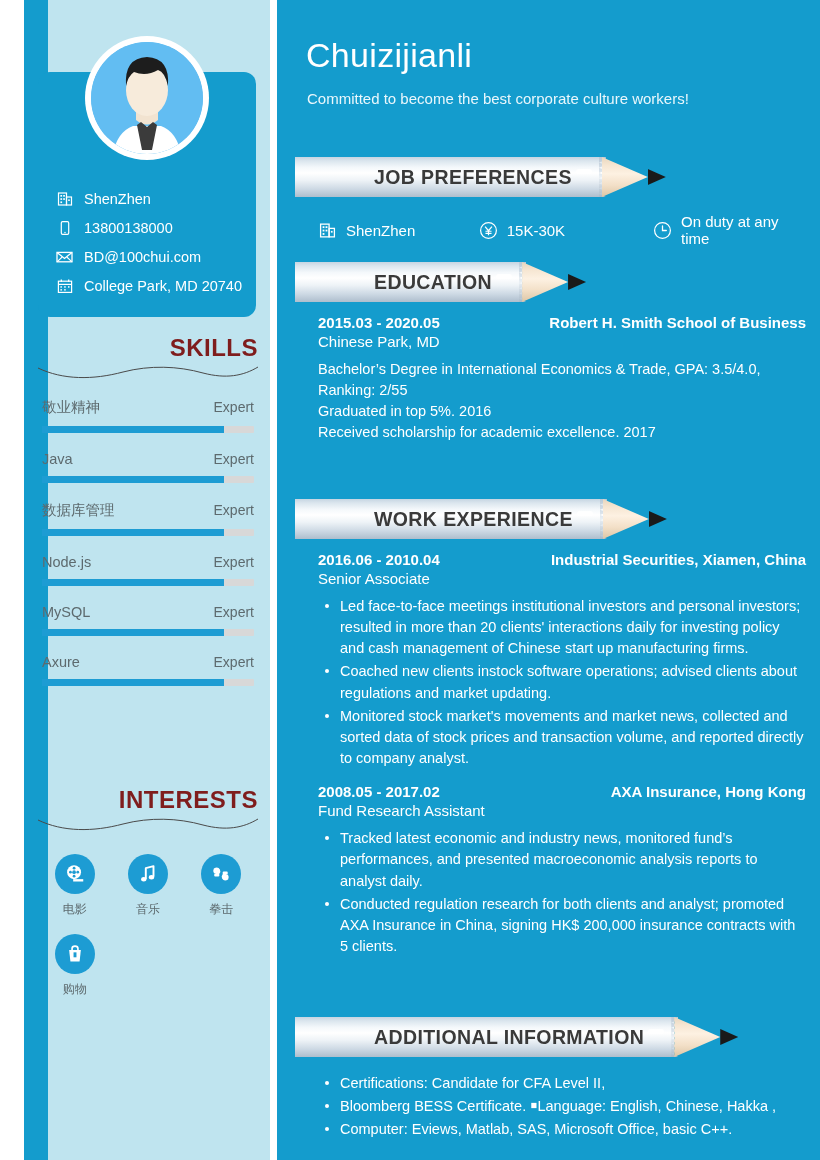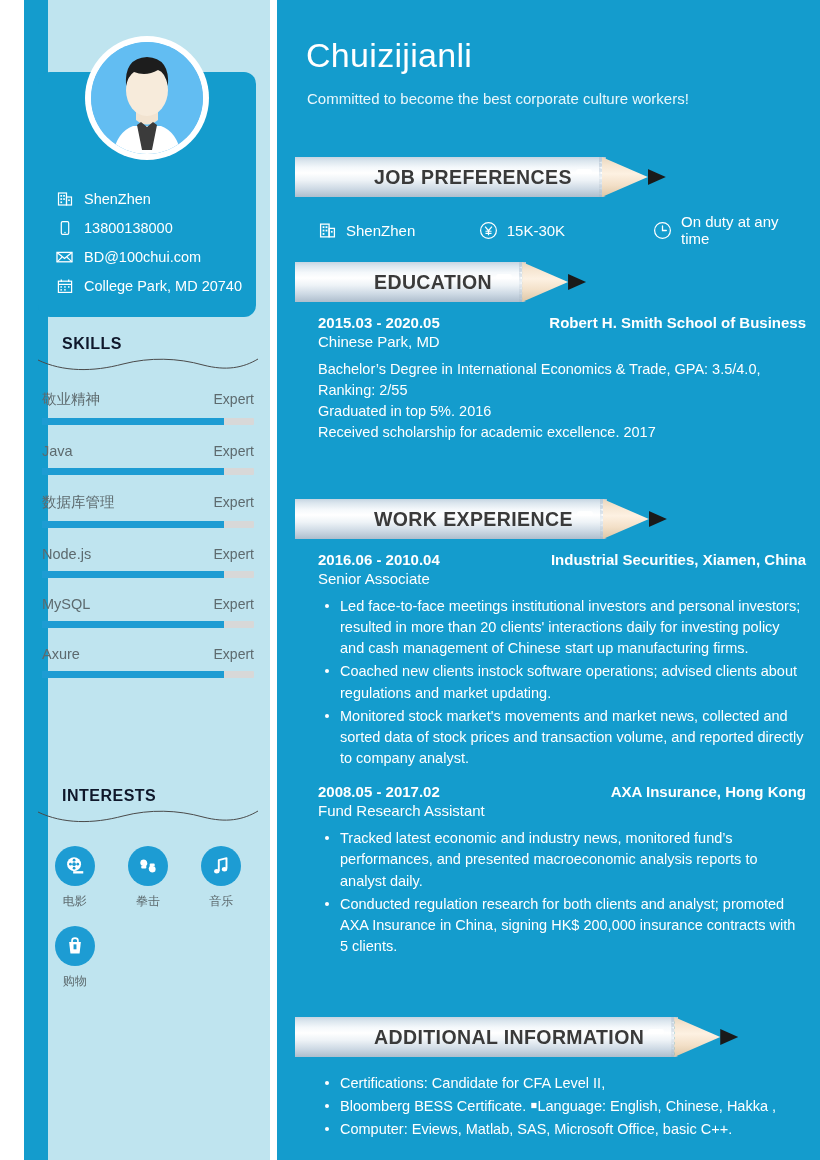--- a/index.html
+++ b/index.html
@@ -52,22 +52,22 @@
   }
   .contact-row .ico {
     width: 17px; height: 17px; flex: 0 0 17px;
     display: flex; align-items: center; justify-content: center;
   }
   .contact-row .ico svg { display: block; }
 
   
   .sb-section { position: absolute; left: 14px; width: 220px; }
   .sb-title {
-    font-size: 16px; font-weight: bold; color: #0f172a;
-    letter-spacing: .5px; padding-left: 24px; line-height: 1;
+    font-size: 24px; font-weight: bold; color: #7f1d1d;
+    letter-spacing: .5px; padding-left: 24px; line-height: 1; text-align: right;
   }
   .wave { display: block; margin-top: 4px; }
 
   
   .skill { position: relative; margin-top: 18px; padding: 0 4px; }
   .skill-row { display: flex; justify-content: space-between; align-items: baseline; }
   .skill-name { font-size: 14.5px; color: #5d6a6e; }
   .skill-level { font-size: 14px; color: #5d6a6e; }
   .bar { position: relative; height: 7px; background: #d8d8d8; margin-top: 9px; border-radius: 1px; }
   .bar > i { position: absolute; left: 0; top: 0; height: 100%; background: #1d9cd3; display: block; }
@@ -346,38 +346,38 @@
                 <path d="M10 17.6 h11 v2.6 h-11 z" fill="#fff"></path>
               </svg>
           </div>
           <div class="lbl">电影</div>
         </div>
 
 
         <div class="interest">
           <div class="circle">
             <svg width="22" height="22" viewBox="0 0 24 24">
+                <path d="M9.6 17.4 V5.6 l8.4 -2.2 v11.6" fill="none" stroke="#fff" stroke-width="2.1" stroke-linejoin="round"></path>
+                <ellipse cx="7.4" cy="17.8" rx="2.9" ry="2.4" fill="#fff"></ellipse>
+                <ellipse cx="15.8" cy="15.6" rx="2.9" ry="2.4" fill="#fff"></ellipse>
+              </svg>
+          </div>
+          <div class="lbl">音乐</div>
+        </div>
+
+        <div class="interest">
+          <div class="circle">
+            <svg width="22" height="22" viewBox="0 0 24 24">
                 <path d="M4.2 6 q4.6 -2.4 6.6 1.2 q1.2 2.4 -0.6 4.4 l-1 1.2 l-4.8 -1.6 q-1.6 -2.6 -0.2 -5.2 z" fill="#fff"></path>
                 <rect x="4.6" y="11.6" width="5.6" height="3" rx="1.1" fill="#fff"></rect>
                 <path d="M19.8 18 q-4.6 2.4 -6.6 -1.2 q-1.2 -2.4 0.6 -4.4 l1 -1.2 l4.8 1.6 q1.6 2.6 0.2 5.2 z" fill="#fff"></path>
                 <rect x="13.8" y="9.4" width="5.6" height="3" rx="1.1" fill="#fff"></rect>
               </svg>
           </div>
           <div class="lbl">拳击</div>
-        </div>
-
-        <div class="interest">
-          <div class="circle">
-            <svg width="22" height="22" viewBox="0 0 24 24">
-                <path d="M9.6 17.4 V5.6 l8.4 -2.2 v11.6" fill="none" stroke="#fff" stroke-width="2.1" stroke-linejoin="round"></path>
-                <ellipse cx="7.4" cy="17.8" rx="2.9" ry="2.4" fill="#fff"></ellipse>
-                <ellipse cx="15.8" cy="15.6" rx="2.9" ry="2.4" fill="#fff"></ellipse>
-              </svg>
-          </div>
-          <div class="lbl">音乐</div>
         </div>
 
 
         <div class="interest">
           <div class="circle">
             <svg width="22" height="22" viewBox="0 0 24 24">
                 <path d="M5.6 7.6 h12.8 l-1.4 12.6 h-10 z" fill="#fff"></path>
                 <path d="M8.8 8.4 V6 q0 -2.6 3.2 -2.6 q3.2 0 3.2 2.6 v2.4" fill="none" stroke="#fff" stroke-width="1.8"></path>
                 <rect x="10.4" y="10.2" width="3.2" height="5.4" fill="#1d9cd3"></rect>
               </svg>

